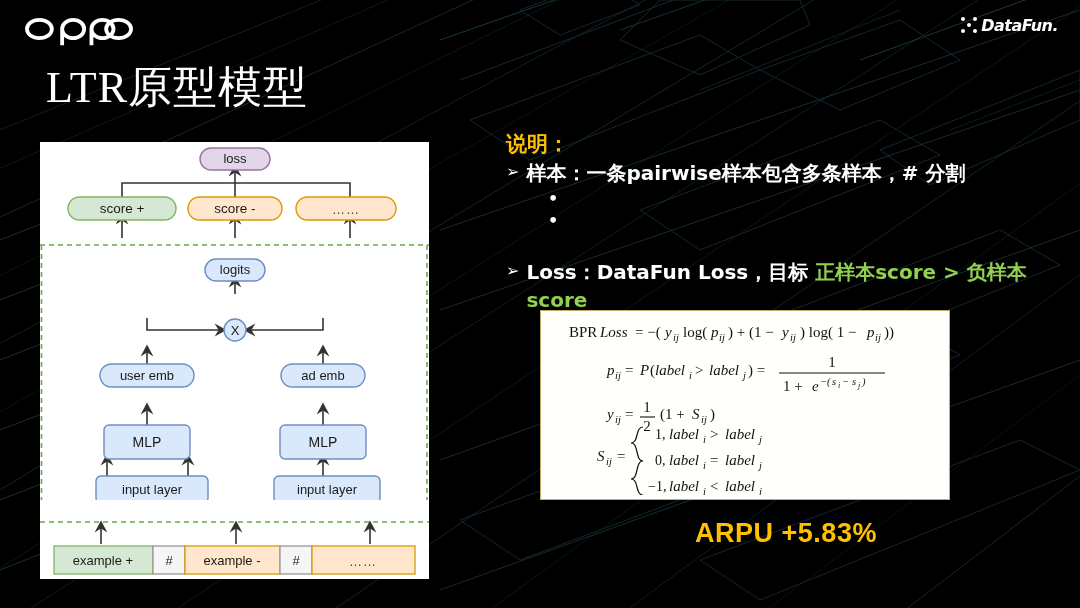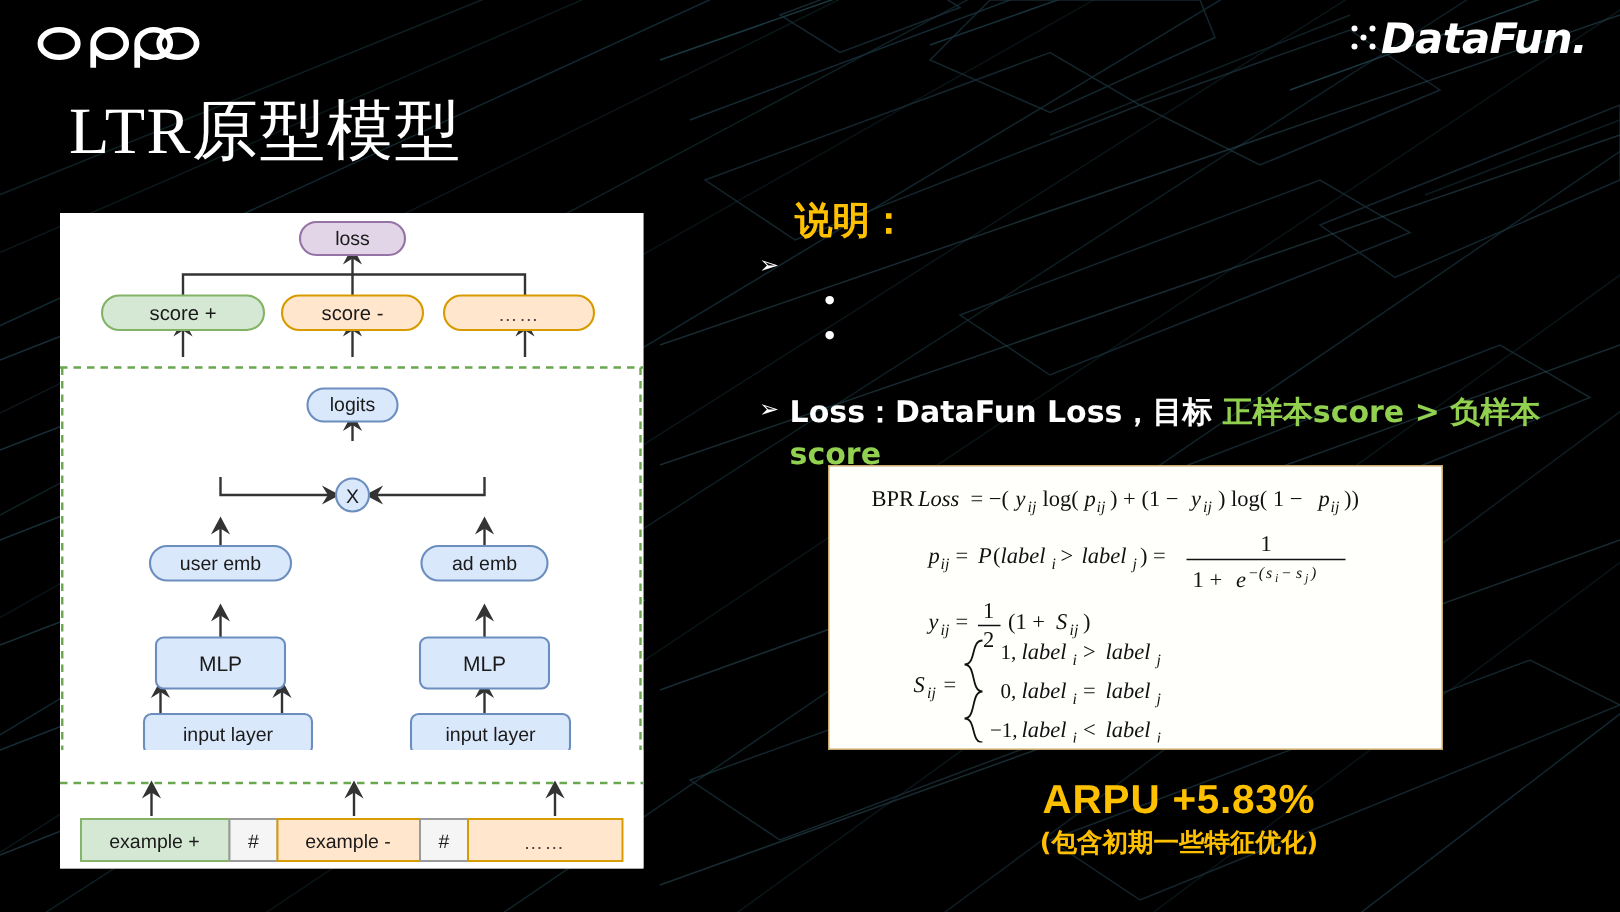--- a/index.html
+++ b/index.html
@@ -18,45 +18,44 @@
     position:absolute; left:24px; top:10px; width:110px; height:38px; z-index:3;
   }
   .datafun-logo {
     position:absolute; right:22px; top:8px; height:34px; z-index:3;
     display:flex; align-items:center; gap:4px;
   }
   .df-dots { display:grid; grid-template-columns:repeat(3,4px); grid-gap:2px; }
   .df-dots i { width:4px; height:4px; background:#fff; border-radius:50%; display:block; }
   .df-dots i.off { background:transparent; }
   .df-text {
-    color:#fff; font-size:28px; font-style:italic; font-weight:700;
+    color:#fff; font-size:16px; font-style:italic; font-weight:700;
     letter-spacing:-0.5px; font-family:"DejaVu Sans",sans-serif;
   }
 
   .page-title {
     position:absolute; left:46px; top:58px; z-index:3;
     color:#ffffff; font-size:44px; font-weight:400; letter-spacing:1px;
     font-family:Liberation Serif, serif;
   }
 
   
   #diagram-panel {
     position:absolute; left:40px; top:142px; width:389px; height:437px;
     background:#ffffff; z-index:2; overflow:hidden;
   }
   #diagram-svg { display:block; width:389px; height:437px; }
 
   
   .right-col { position:absolute; left:506px; top:130px; width:560px; z-index:3; }
 
   .section-heading {
-    color:#ffc000; font-size:25px; font-weight:700;
+    color:#ffc000; font-size:21px; font-weight:700;
     font-family:"DejaVu Sans","Liberation Sans",sans-serif;
     margin-bottom:2px;
-    margin-left:24px;
   }
   .bullet-l1 {
     color:#ffffff; font-size:20px; font-weight:700; line-height:1.38;
     display:flex; align-items:flex-start; gap:7px;
     font-family:"DejaVu Sans","Liberation Sans",sans-serif;
   }
   .bullet-l1 .marker { font-size:16px; line-height:1.55; }
   .bullet-l2 {
     color:#ffffff; font-size:19px; font-weight:700; line-height:1.42;
     display:flex; align-items:flex-start; gap:12px; margin-left:42px;
@@ -64,21 +63,21 @@
   }
   .bullet-l2 .marker { font-size:16px; }
   .green-text { color:#92d050; }
 
   .loss-line { margin-top:26px; }
 
   
   #formula-box {
     position:absolute; left:540px; top:310px; width:410px; height:190px;
     background:#fffffc; border:1px solid #c8a96a; z-index:3;
-    display:flex; align-items:center; justify-content:center;margin-left:12px;
+    display:flex; align-items:center; justify-content:center;
   }
   #formula-svg { display:block; }
 
   
   .arpu-wrap {
     position:absolute; left:506px; top:518px; width:560px; z-index:3; text-align:center;
   }
   .arpu-main {
     color:#ffc000; font-size:27px; font-weight:700; letter-spacing:0.5px;
     font-family:Liberation Sans, sans-serif;
@@ -330,20 +329,21 @@
     <text x="323" y="66" text-anchor="middle" font-family="'Liberation Sans',sans-serif" font-size="13" fill="#444444" letter-spacing="1">……</text>
   </g>
 </svg>
 
 <div class="right-col">
 
   <div class="section-heading">说明：</div>
 
   <div class="bullet-l1">
     <span class="marker">➢</span>
+    <span>样本：一条pairwise样本包含多条样本，# 分割</span>
   </div>
 
   <div class="bullet-l2">
     <span class="marker">•</span>
   </div>
 
   <div class="bullet-l2">
     <span class="marker">•</span>
   </div>
 
@@ -444,14 +444,13 @@
     <text class="ms" x="156" y="180">i</text>
     <text class="m" x="163" y="176">&lt;</text>
     <text class="mi" x="178" y="176">label</text>
     <text class="ms" x="212" y="180">j</text>
   </g>
 </svg>
 </div>
 
 <div class="arpu-wrap">
   <div class="arpu-main">ARPU +5.83%</div>
-  <div class="arpu-sub">(包含初期一些特征优化)</div>
 </div>
 
 </body></html>

